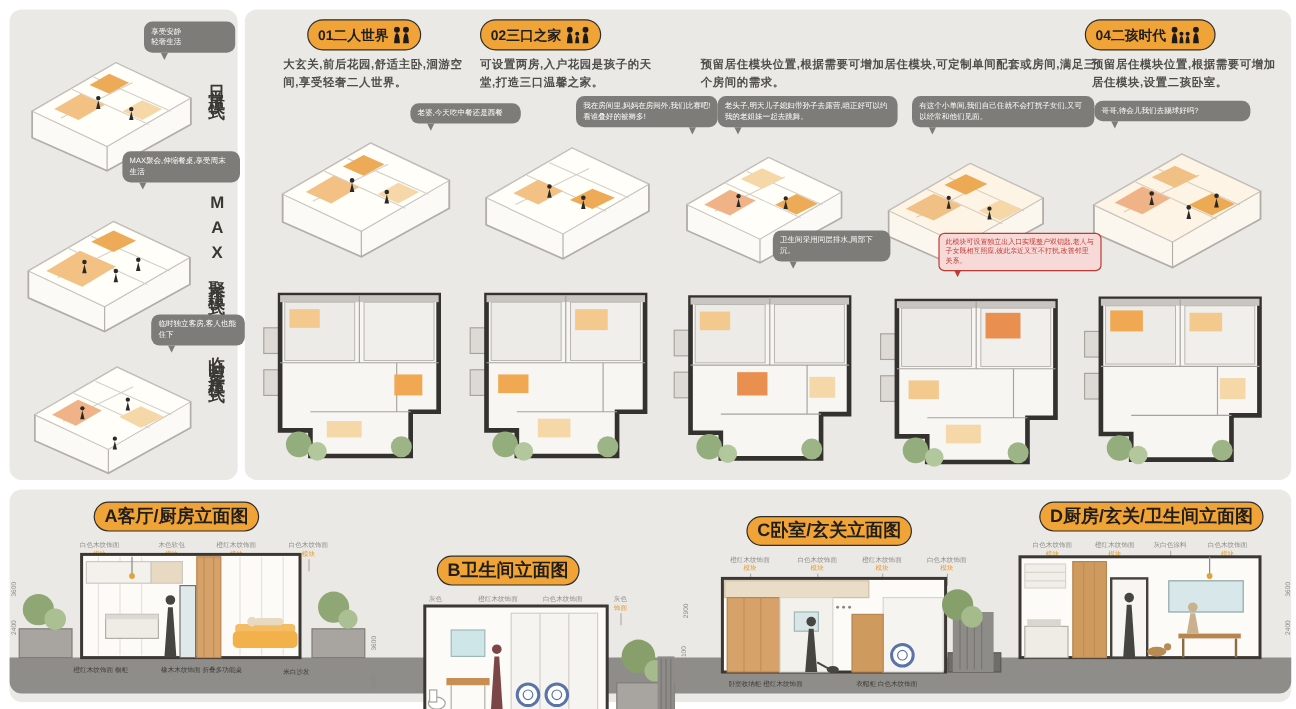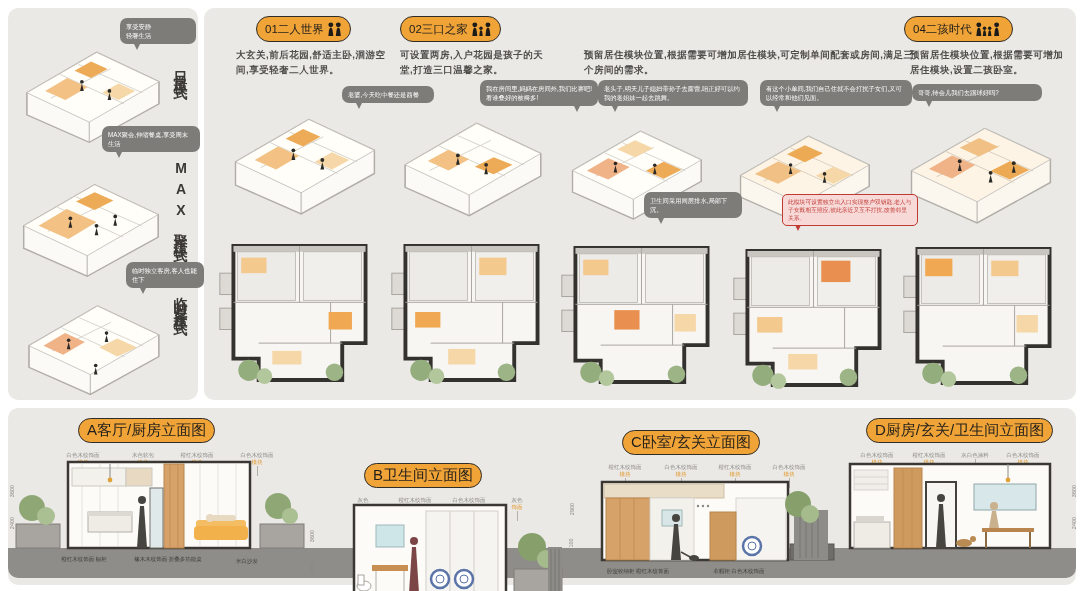--- a/index.html
+++ b/index.html
@@ -3,21 +3,21 @@
 <meta charset="utf-8">
 <style>
   html,body{margin:0;padding:0;background:#ffffff;font-family:"Liberation Sans","DejaVu Sans",sans-serif;}
   #board{position:relative;width:1080px;height:591px;background:#ffffff;overflow:hidden;}
   .abs{position:absolute;}
   .panel{position:absolute;background:#ebe9e6;border-radius:10px;}
 
   
   .oval{position:absolute;display:flex;align-items:center;justify-content:center;gap:4px;
         background:#F0A437;border:1.5px solid #2f2d2a;border-radius:18px;
-        font-weight:normal;color:#201e1b;font-size:11.5px;white-space:nowrap;padding:0 8px;height:26px;box-sizing:border-box;}
+        font-weight:bold;color:#201e1b;font-size:11.5px;white-space:nowrap;padding:0 8px;height:26px;box-sizing:border-box;}
   .oval .ppl{height:15px;flex:0 0 auto;}
   .oval-b{height:25px;font-size:15px;border-radius:16px;}
 
   
   .desc{position:absolute;color:#4f4d4a;font-size:9.5px;font-weight:bold;line-height:1.55;letter-spacing:.5px;}
 
   
   .bubble{position:absolute;background:#7E7C79;color:#fdfdfc;border-radius:7px;
           font-size:6.3px;line-height:1.45;padding:4px 6px;white-space:pre-line;z-index:5;}
   .bubble:after{content:'';position:absolute;left:14px;top:100%;border:6px solid transparent;

